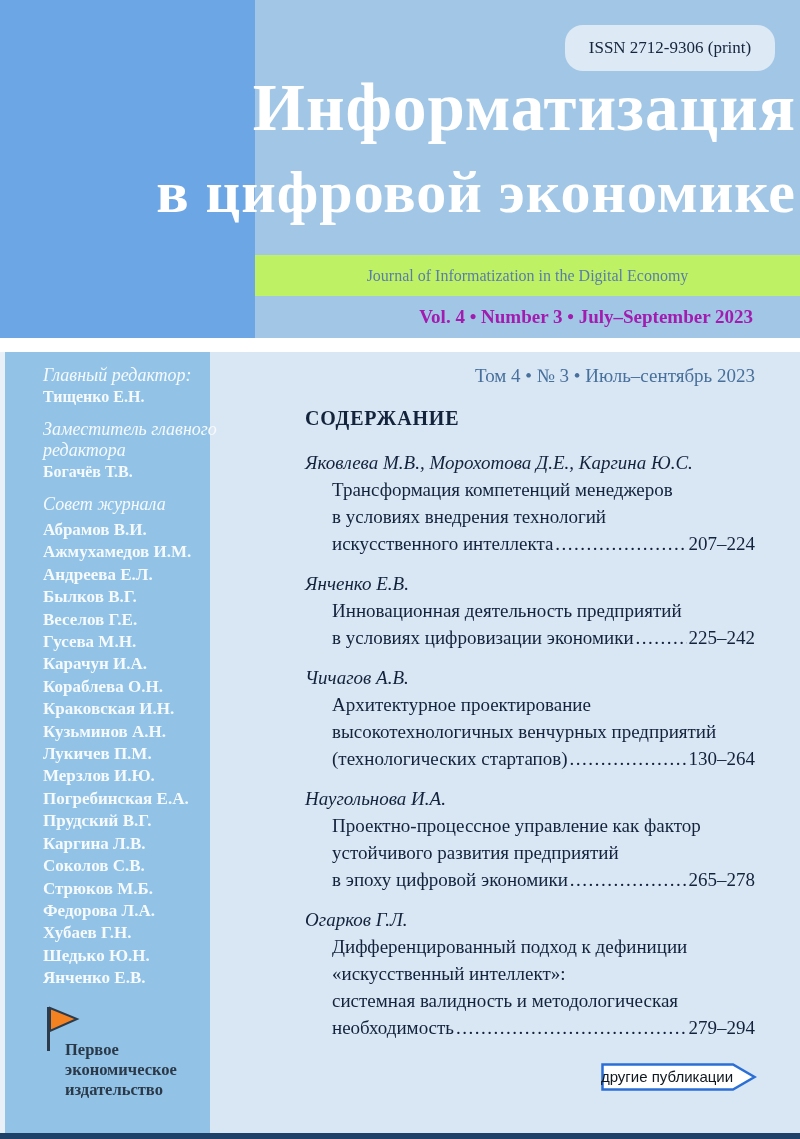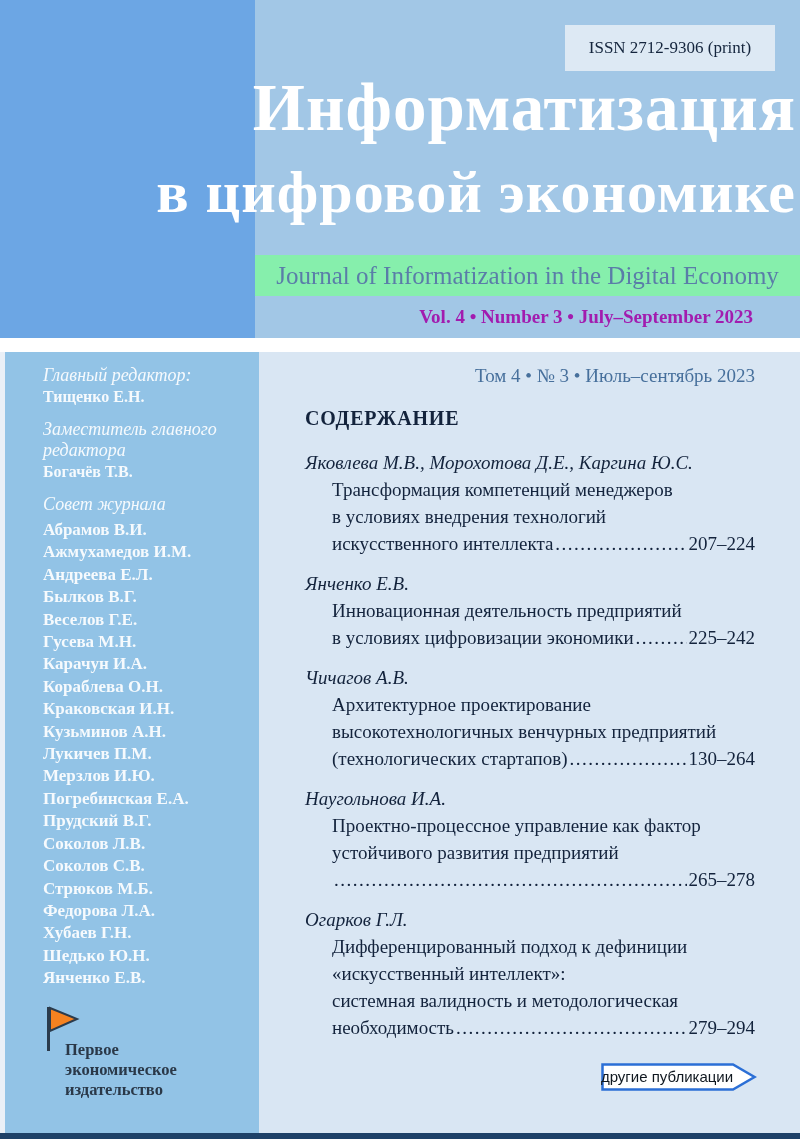--- a/index.html
+++ b/index.html
@@ -7,42 +7,42 @@
     position:relative; width:800px; height:1139px; overflow:hidden;
     background:#ffffff; font-family:"Liberation Serif", serif;
   }
 
   
   .header { position:absolute; top:0; left:0; width:800px; height:338px; background:#a2c7e6; }
   .left-block { position:absolute; top:0; left:0; width:255px; height:338px; background:#6ca6e4; }
   .issn-box {
     position:absolute; top:25px; right:25px; width:210px; height:46px;
     background:#dde9f4; display:flex; align-items:center; justify-content:center;
-    font-size:17px; color:#14253d;
+    font-size:17px; color:#14253d;border-radius:18px;
   }
   .title-wrap { position:absolute; top:74px; left:0; width:796px; text-align:right; color:#ffffff; font-weight:bold; }
   .title-l1 { font-size:67px; line-height:1; letter-spacing:1px; }
   .title-l2 { font-size:60px; line-height:1; margin-top:21px; letter-spacing:1px; }
   .jband {
-    position:absolute; top:255px; left:255px; width:545px; height:41px; background:#86efac;
+    position:absolute; top:255px; left:255px; width:545px; height:41px; background:#bef264;
     display:flex; align-items:center; justify-content:center;
-    color:#5a7da8; font-size:25px;
+    color:#5a7da8; font-size:16px;
   }
   .vband {
     position:absolute; top:296px; left:255px; right:0; height:42px;
     display:flex; align-items:center; justify-content:flex-end; padding-right:47px;
     color:#a21caf; font-size:19px; font-weight:bold;
   }
 
   
   .body { position:absolute; top:352px; left:0; width:800px; height:781px; background:#d9e6f3; }
   .body-left-edge { position:absolute; top:0; left:0; width:5px; height:100%; background:#eaf0f7; }
 
   .sidebar {
-    position:absolute; top:0; left:5px; width:254px; height:100%;
+    position:absolute; top:0; left:5px; width:205px; height:100%;
     background:#92c3e6; color:#f6fafd; box-sizing:border-box;
     padding:13px 10px 4px 38px;
   }
   .ed-label { font-style:italic; font-size:18px; line-height:21px; }
   .ed-name  { font-weight:bold; font-size:16px; margin:2px 0 13px; }
   .deputy-label { font-style:italic; font-size:18px; line-height:21px; width:190px; }
   .council-label { font-style:italic; font-size:18px; margin:13px 0 4px; }
   .member { font-weight:bold; font-size:17px; line-height:22.4px; }
 
   .publisher { margin-top:16px; }
@@ -109,21 +109,21 @@
         <div class="member">Веселов Г.Е.</div>
         <div class="member">Гусева М.Н.</div>
         <div class="member">Карачун И.А.</div>
         <div class="member">Кораблева О.Н.</div>
         <div class="member">Краковская И.Н.</div>
         <div class="member">Кузьминов А.Н.</div>
         <div class="member">Лукичев П.М.</div>
         <div class="member">Мерзлов И.Ю.</div>
         <div class="member">Погребинская Е.А.</div>
         <div class="member">Прудский В.Г.</div>
-        <div class="member">Соколов Л.В.</div>
+        <div class="member">Каргина Л.В.</div>
         <div class="member">Соколов С.В.</div>
         <div class="member">Стрюков М.Б.</div>
         <div class="member">Федорова Л.А.</div>
         <div class="member">Хубаев Г.Н.</div>
         <div class="member">Шедько Ю.Н.</div>
         <div class="member">Янченко Е.В.</div>
       </div>
 
       <div class="publisher">
         <svg class="flag-svg" width="50" height="48" viewBox="0 0 50 48" aria-hidden="true">
@@ -174,20 +174,21 @@
             <span class="dots"></span>
             <span class="pg">130–264</span>
           </div>
         </div>
 
         <div class="entry">
           <div class="authors">Наугольнова И.А.</div>
           <div class="tl">Проектно-процессное управление как фактор</div>
           <div class="tl">устойчивого развития предприятий</div>
           <div class="tl-last">
+            <span>в эпоху цифровой экономики</span>
             <span class="dots"></span>
             <span class="pg">265–278</span>
           </div>
         </div>
 
         <div class="entry">
           <div class="authors">Огарков Г.Л.</div>
           <div class="tl">Дифференцированный подход к дефиниции</div>
           <div class="tl">«искусственный интеллект»:</div>
           <div class="tl">системная валидность и методологическая</div>

